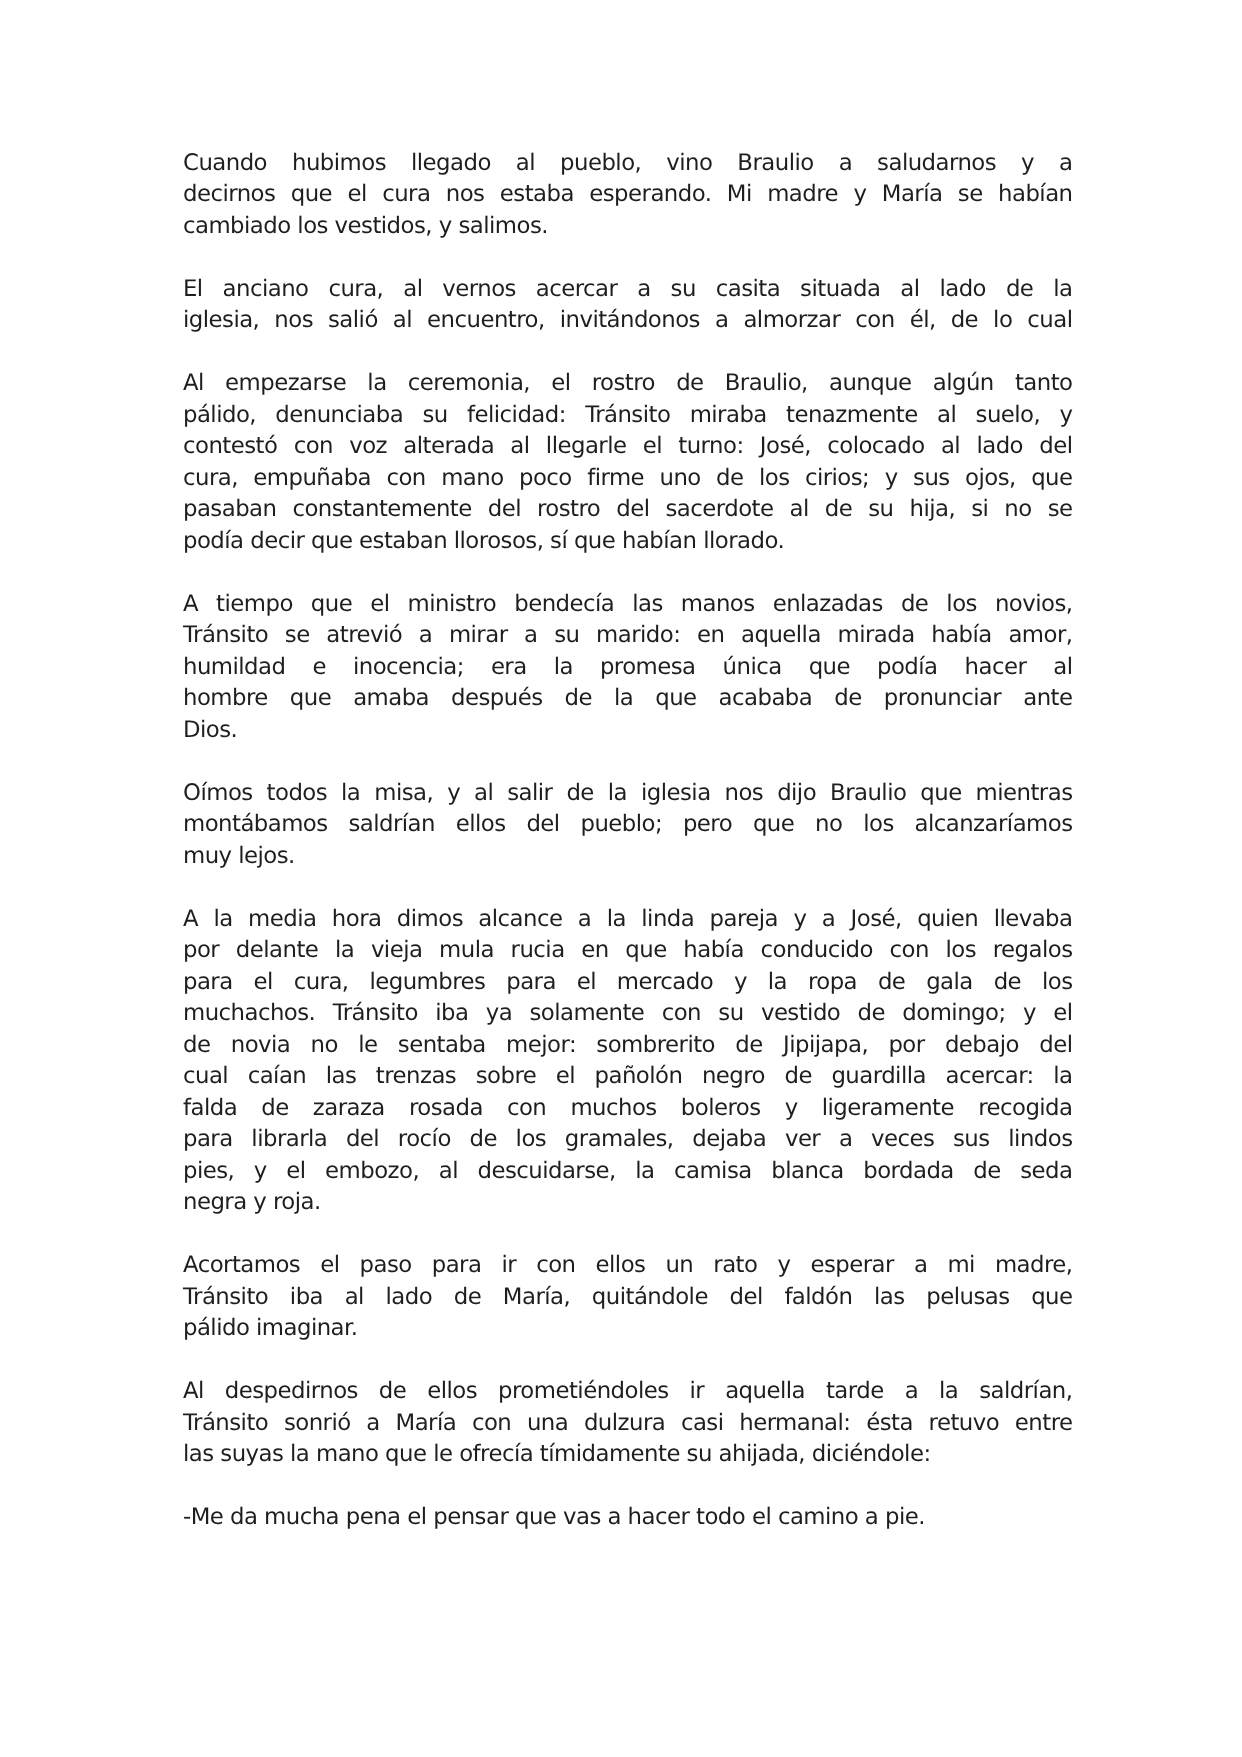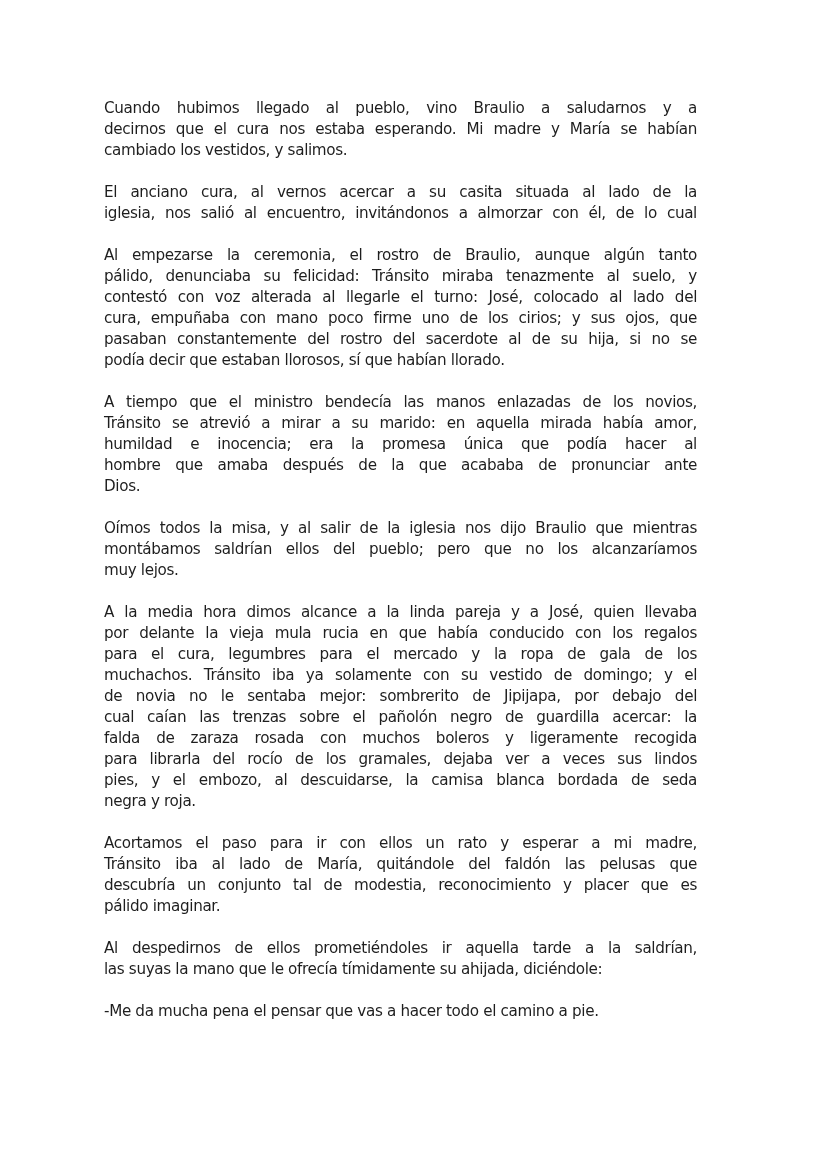--- a/index.html
+++ b/index.html
@@ -1,18 +1,18 @@
 <!DOCTYPE html>
 <html><head>
 <meta charset="utf-8">
 <style>
   html, body { margin: 0; padding: 0; background: #ffffff; }
   body { width: 828px; height: 1171px; position: relative; overflow: hidden; }
   .page {
-    position: absolute; left: 104px; top: 98px; width: 593px;
+    position: absolute; left: 122px; top: 98px; width: 593px;
     font-family: "DejaVu Sans", sans-serif;
     font-size: 15.2px; line-height: 21px; color: #1e1e1e;
     letter-spacing: -0.35px;
   }
   .para { margin: 0 0 21px 0; }
   .line { display: block; text-align: justify; text-align-last: justify; white-space: nowrap; height: 21px; }
   .line.last { text-align-last: left; }
 </style>
 </head>
 <body>
@@ -55,23 +55,23 @@
     <span class="line">de novia no le sentaba mejor: sombrerito de Jipijapa, por debajo del</span>
     <span class="line">cual caían las trenzas sobre el pañolón negro de guardilla acercar: la</span>
     <span class="line">falda de zaraza rosada con muchos boleros y ligeramente recogida</span>
     <span class="line">para librarla del rocío de los gramales, dejaba ver a veces sus lindos</span>
     <span class="line">pies, y el embozo, al descuidarse, la camisa blanca bordada de seda</span>
     <span class="line last">negra y roja.</span>
   </p>
   <p class="para">
     <span class="line">Acortamos el paso para ir con ellos un rato y esperar a mi madre,</span>
     <span class="line">Tránsito iba al lado de María, quitándole del faldón las pelusas que</span>
-    <span class="line">descubría un conjunto tal de modestia, reconocimiento y placer que es</span>
     <span class="line last">pálido imaginar.</span>
   </p>
   <p class="para">
     <span class="line">Al despedirnos de ellos prometiéndoles ir aquella tarde a la saldrían,</span>
+    <span class="line">Tránsito sonrió a María con una dulzura casi hermanal: ésta retuvo entre</span>
     <span class="line last">las suyas la mano que le ofrecía tímidamente su ahijada, diciéndole:</span>
   </p>
   <p class="para">
     <span class="line last">-Me da mucha pena el pensar que vas a hacer todo el camino a pie.</span>
   </p>
 </div>
 
 </body></html>

